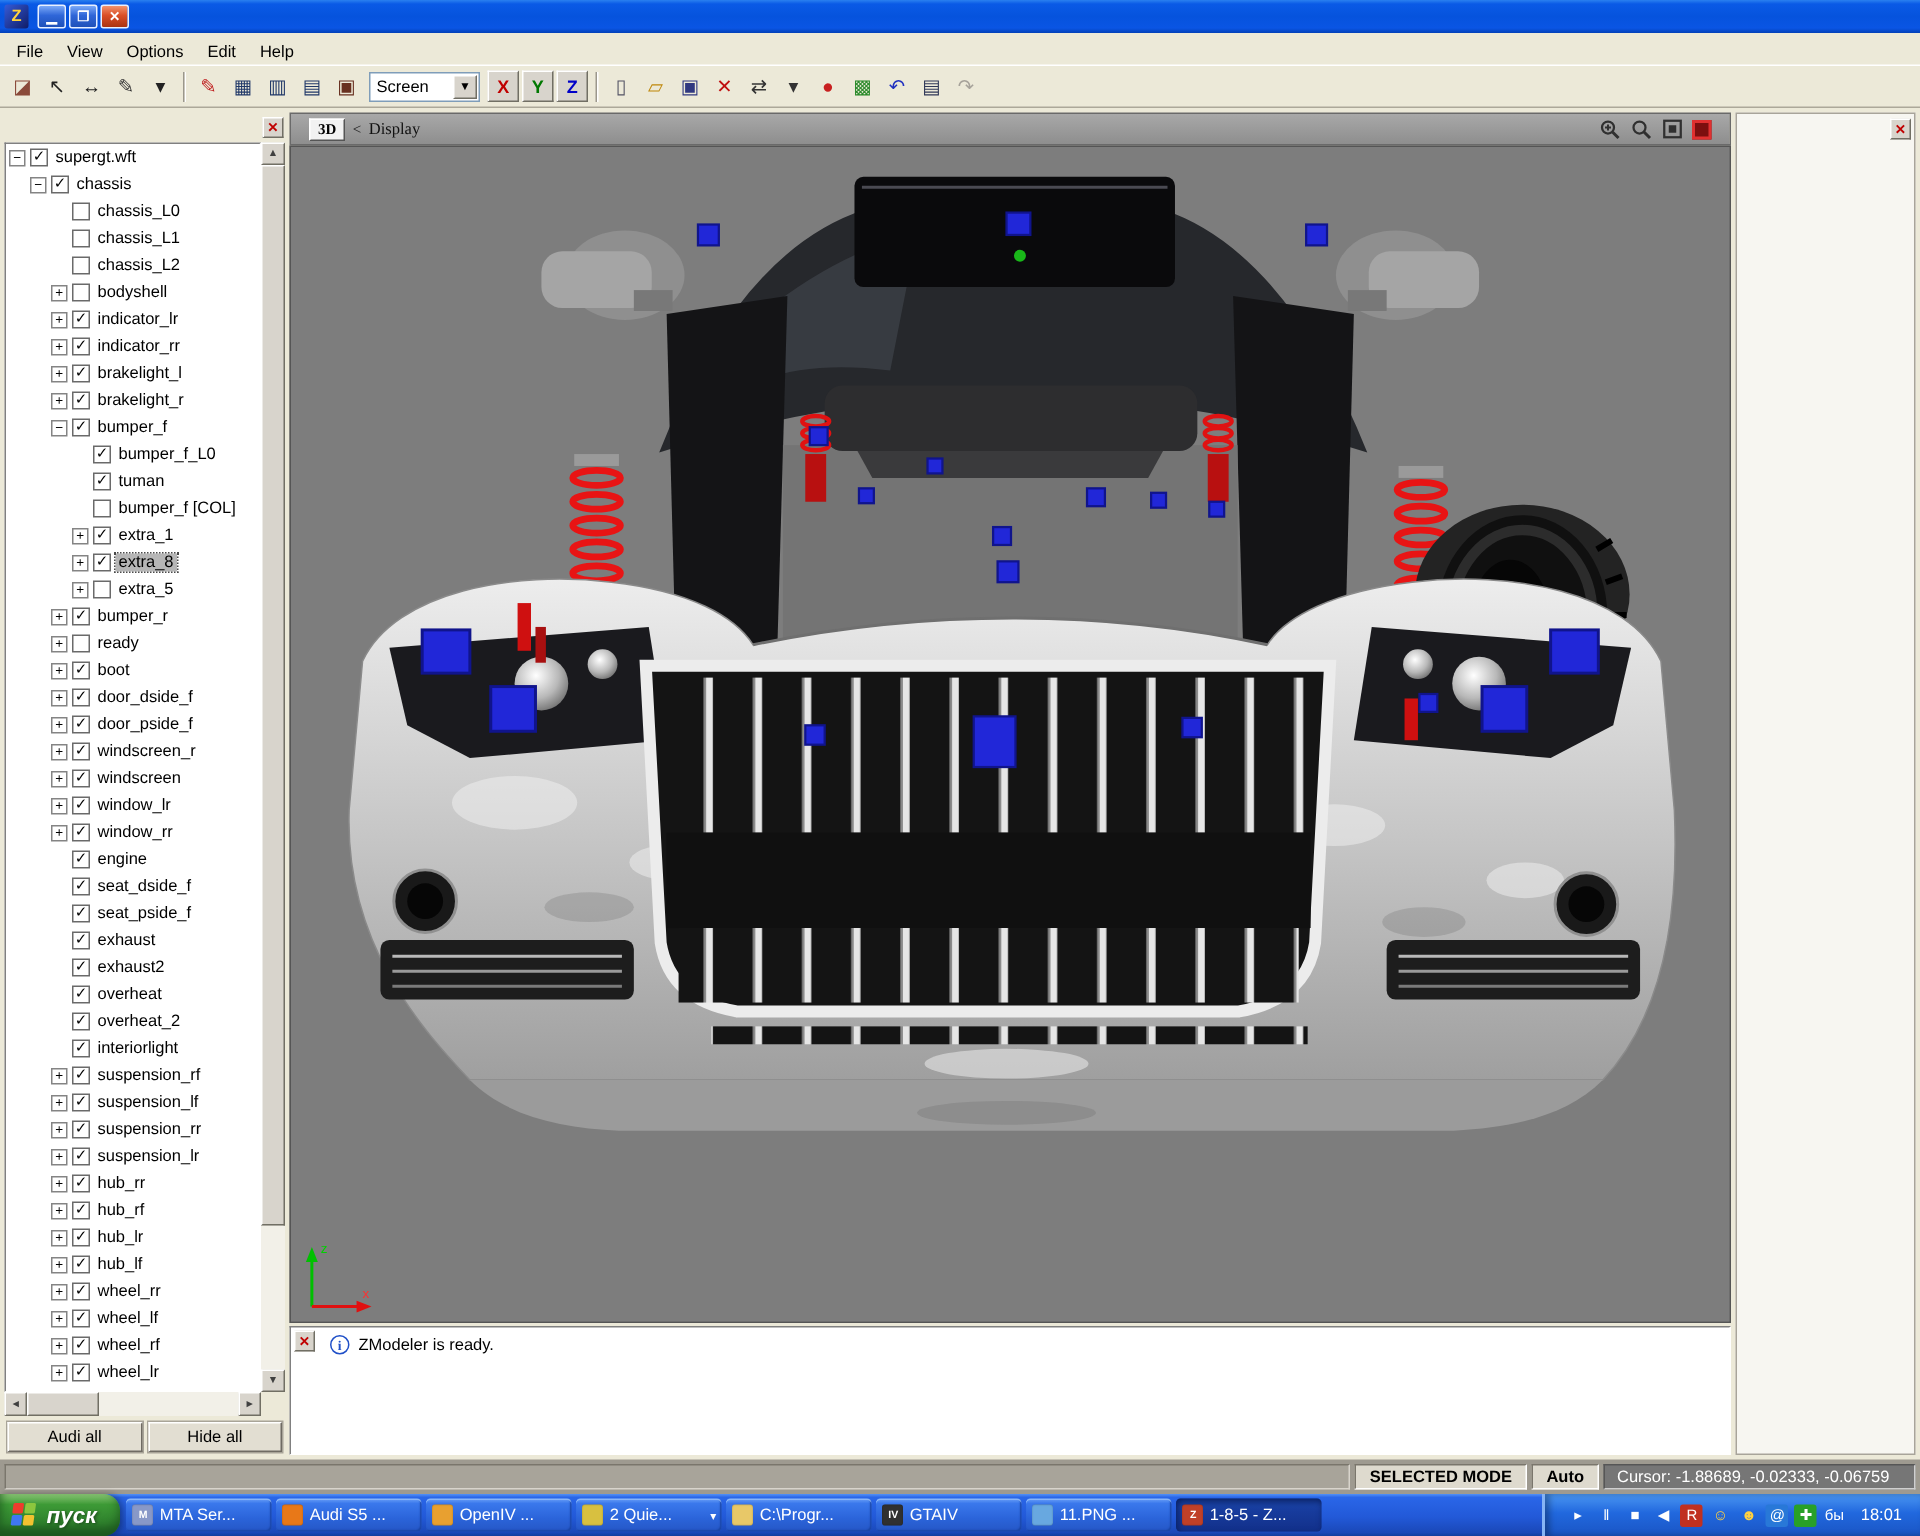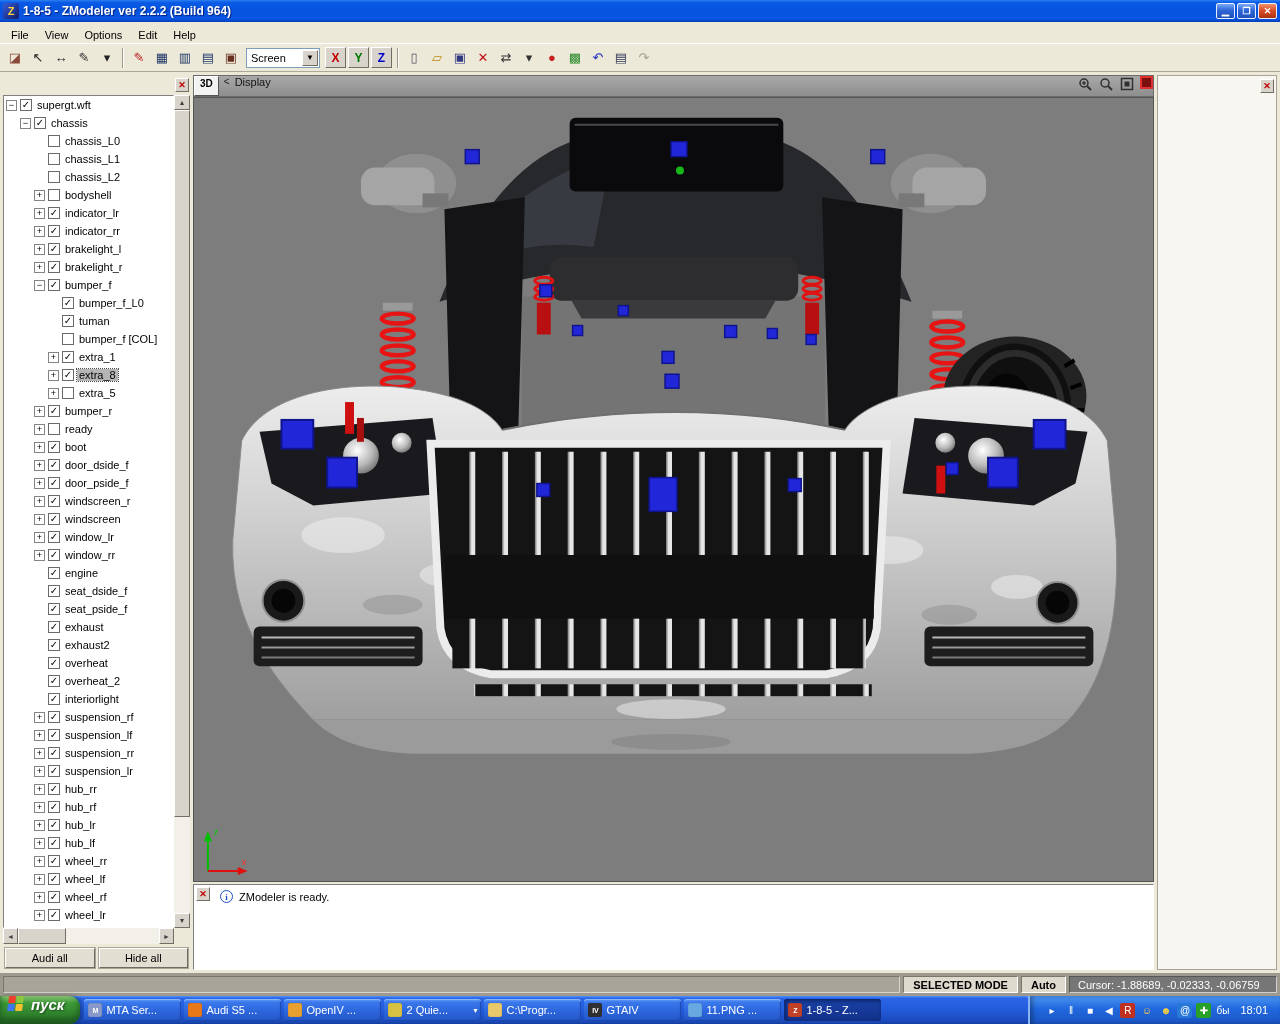--- a/index.html
+++ b/index.html
@@ -69,22 +69,22 @@
   .htrack{flex:1;position:relative;}
   .hthumb{position:absolute;top:0;bottom:0;left:0;width:48px;background:#d8d4cc;border:1px solid;
     border-color:#fff #716f64 #716f64 #fff;}
   .hscroll .scroll-btn{height:16px;width:15px;}
   .tree-buttons{height:26px;flex:none;display:flex;gap:4px;padding:4px 2px 2px 2px;}
   .xp-btn{flex:1;background:#e2ded2;border:1px solid;border-color:#fff #6f6b63 #6f6b63 #fff;
     box-shadow:0 0 0 1px #a8a498;font-size:11px;display:flex;align-items:center;justify-content:center;}
 
   
   .viewport-col{flex:1;display:flex;flex-direction:column;min-width:0;}
-  .vp-header{height:22px;flex:none;display:flex;gap:5px;padding:0 0;
-    background:linear-gradient(180deg,#a8a8a8,#8e8e8e);border:1px solid #6a6a6a;}
+  .vp-header{height:22px;flex:none;display:flex;align-items:center;gap:5px;padding:0 12px;
+    background:linear-gradient(180deg,#a8a8a8,#8e8e8e);border:1px solid #6a6a6a;font-family:Liberation Serif, serif;}
   .vp-mode-btn{background:#f2f2f2;border:1px solid;border-color:#fff #555 #555 #fff;
     font-weight:bold;font-size:10px;padding:1px 5px;}
   .vp-back{font-size:10px;color:#222;}
   .vp-label{color:#111;}
   .vp-spacer{flex:1;}
   .vp-icon{width:16px;height:16px;display:flex;align-items:center;justify-content:center;flex:none;}
   .vp-active{width:13px;height:13px;background:#7c0f0f;border:2px solid #e03030;flex:none;}
   .vp-canvas{flex:1;position:relative;background:#7d7d7d;border:1px solid #555;min-height:0;}
   .vp-canvas svg{position:absolute;inset:0;width:100%;height:100%;}
 
@@ -109,21 +109,21 @@
     background:#9e9a90;}
   .sb-spacer{flex:1;height:17px;background:#a8a49a;border:1px solid;border-color:#7a766c #d8d4cc #d8d4cc #7a766c;}
   .sb-box{height:17px;padding:1px 9px;background:#dedacE;background:#dedace;border:1px solid;
     border-color:#7a766c #fff #fff #7a766c;font-weight:bold;display:flex;align-items:center;}
   .sb-cursor{height:17px;min-width:208px;padding:1px 8px;background:#767676;color:#fff;border:1px solid;
     border-color:#565656 #cfcfcf #cfcfcf #565656;display:flex;align-items:center;font-weight:normal;}
 
   
   .taskbar{height:28px;flex:none;display:flex;align-items:stretch;
     background:linear-gradient(180deg,#5391f6 0%,#2a66e8 8%,#2259d8 55%,#1a48b8 92%,#123e9e 100%);}
-  .start-btn{flex:none;display:flex;gap:6px;padding:0 16px 0 8px;
+  .start-btn{flex:none;display:flex;align-items:center;gap:6px;padding:0 16px 0 8px;
     border-radius:0 11px 11px 0;color:#fff;font-weight:bold;font-style:italic;font-size:15px;
     text-shadow:1px 1px 2px #1c4a1c;
     background:linear-gradient(180deg,#8ec878 0%,#3d9a36 25%,#2f812d 70%,#1f6021 100%);
     box-shadow:inset 0 -4px 7px #1d571e,2px 0 5px rgba(0,0,0,.35);}
   .flag{width:17px;height:16px;display:grid;grid-template-columns:7px 7px;grid-template-rows:7px 7px;
     gap:1px;transform:skewX(-8deg);}
   .flag i{border-radius:1px;}
   .flag i:nth-child(1){background:#ee3c2d;}
   .flag i:nth-child(2){background:#8cc63e;}
   .flag i:nth-child(3){background:#3f77f2;}
@@ -145,21 +145,20 @@
     display:flex;align-items:center;justify-content:center;}
   .clock{margin-left:6px;font-size:11px;}
 </style>
 </head>
 <body>
 
 <div class="window">
 
   <div class="titlebar">
     <span class="app-icon">Z</span>
-    <span class="title">1-8-5 - ZModeler ver 2.2.2 (Build 964)</span>
     <span class="win-btn">▁</span>
     <span class="win-btn">❐</span>
     <span class="win-btn close">✕</span>
   </div>
 
   <div class="menubar">
       <span class="menu-item">File</span>
       <span class="menu-item">View</span>
       <span class="menu-item">Options</span>
       <span class="menu-item">Edit</span>

